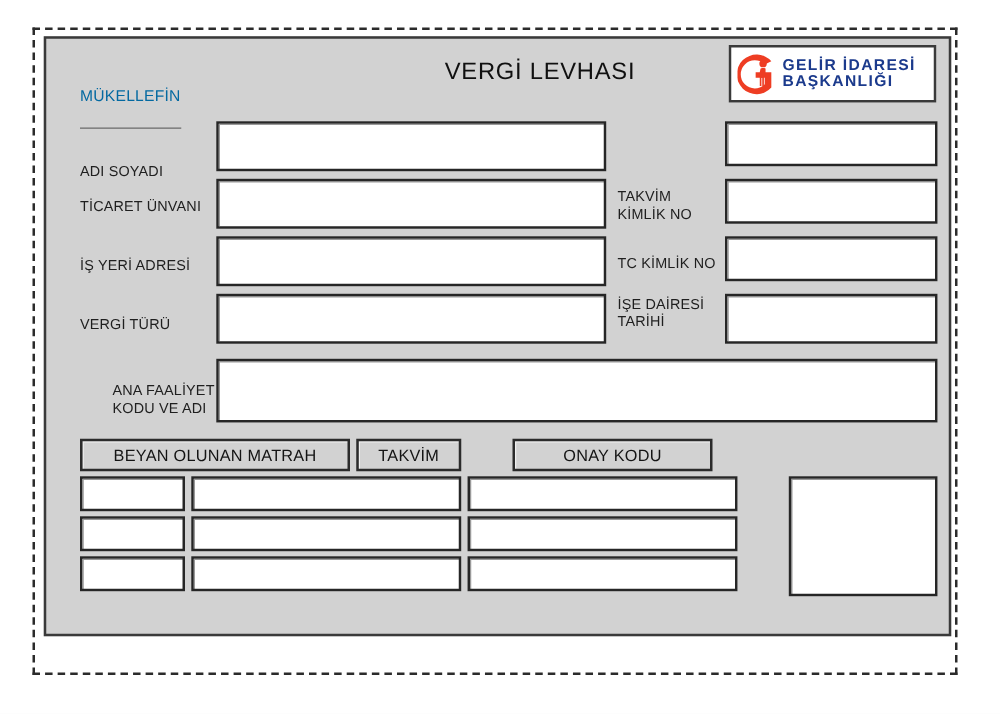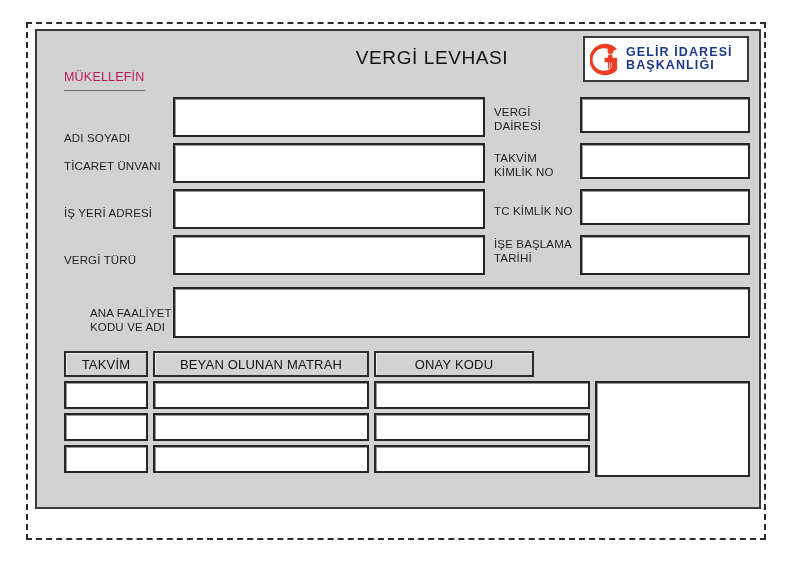--- a/index.html
+++ b/index.html
@@ -48,23 +48,23 @@
     letter-spacing: 0.6px;
     color: #101010;
     white-space: nowrap;
   }
 
   #mukellefin-label {
     position: absolute;
     left: 27px;
     top: 39px;
     font-size: 12.5px;
-    color: #be185d;
+    color: #0369a1;
     border-bottom: 1.5px solid #6a6a6a;
-    padding-bottom: 6px;
+    padding-bottom: 18px;
     letter-spacing: 0.2px;
   }
 
   
   #logo-box {
     position: absolute;
     left: 546px;
     top: 5px;
     width: 166px;
     height: 46px;
@@ -168,21 +168,21 @@
     background: #ffffff;
     border: 2px solid #262626;
     box-sizing: border-box;
     box-shadow: inset 1px 1px 0 #9a9a9a;
   }
 
   
   .col-takvim  { width: 84px; }
   .col-matrah  { width: 216px; }
   .col-vergi   { width: 216px; }
-  .col-onay    { width: 160px; }
+  .col-onay    { width: 160px; margin-left: 36px; }
 </style>
 </head>
 <body>
 
 <div id="cut-guide"></div>
 
 <div id="certificate-panel">
 
   <div id="doc-title">VERGİ LEVHASI</div>
 
@@ -206,43 +206,42 @@
 
   <div class="field-label lbl-left" style="top:128px;">TİCARET ÜNVANI</div>
   <div class="field-input inp-left" style="top:112px; height:40px;"></div>
 
   <div class="field-label lbl-left" style="top:175px;">İŞ YERİ ADRESİ</div>
   <div class="field-input inp-left" style="top:158px; height:40px;"></div>
 
   <div class="field-label lbl-left" style="top:222px;">VERGİ TÜRÜ</div>
   <div class="field-input inp-left" style="top:204px; height:40px;"></div>
 
-  <div class="field-label lbl-right" style="top:74px; width:80px;">VERGİ DAİRESİ</div>
   <div class="field-input inp-right" style="top:66px; height:36px;"></div>
 
   <div class="field-label lbl-right" style="top:120px; width:80px;">TAKVİM KİMLİK NO</div>
   <div class="field-input inp-right" style="top:112px; height:36px;"></div>
 
   <div class="field-label lbl-right" style="top:173px; width:86px;">TC KİMLİK NO</div>
   <div class="field-input inp-right" style="top:158px; height:36px;"></div>
 
-  <div class="field-label lbl-right" style="top:206px; width:84px;">İŞE BAŞLAMA TARİHİ</div>
+  <div class="field-label lbl-right" style="top:206px; width:84px;">İŞE DAİRESİ TARİHİ</div>
   <div class="field-input inp-right" style="top:204px; height:40px;"></div>
 
   <div class="field-label lbl-left" style="top:275px;margin-left:26px;">
     <div>ANA FAALİYET</div>
     <div>KODU VE ADI</div>
   </div>
   <div class="field-input" style="left:136px; top:256px; width:577px; height:51px;"></div>
 
   <div id="data-table">
 
     <div class="thead-row">
+      <div class="th-cell col-matrah">BEYAN OLUNAN MATRAH</div>
       <div class="th-cell col-takvim">TAKVİM</div>
-      <div class="th-cell col-matrah">BEYAN OLUNAN MATRAH</div>
       <div class="th-cell col-onay">ONAY KODU</div>
     </div>
 
     <div id="tbody-area">
       <div id="tbody-left">
 
         <div class="tbody-row">
           <div class="td-cell col-takvim"></div>
           <div class="td-cell col-matrah"></div>
           <div class="td-cell col-vergi"></div>

